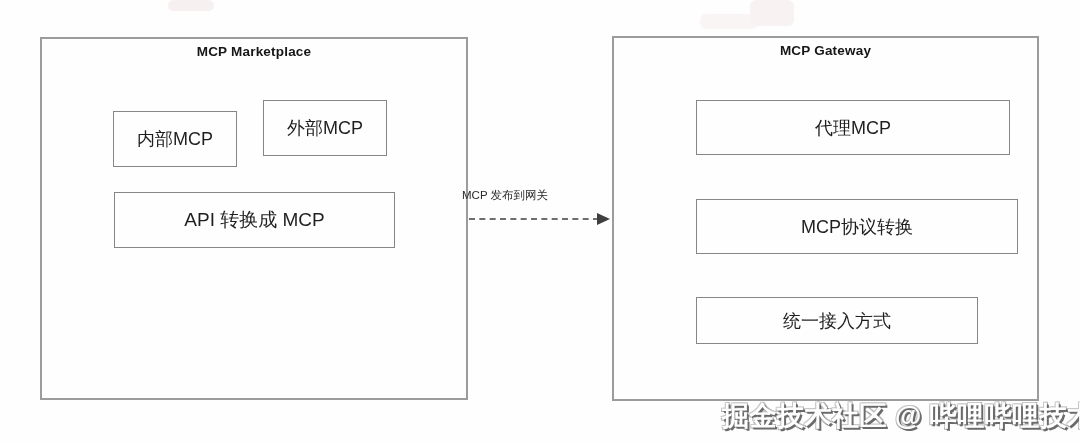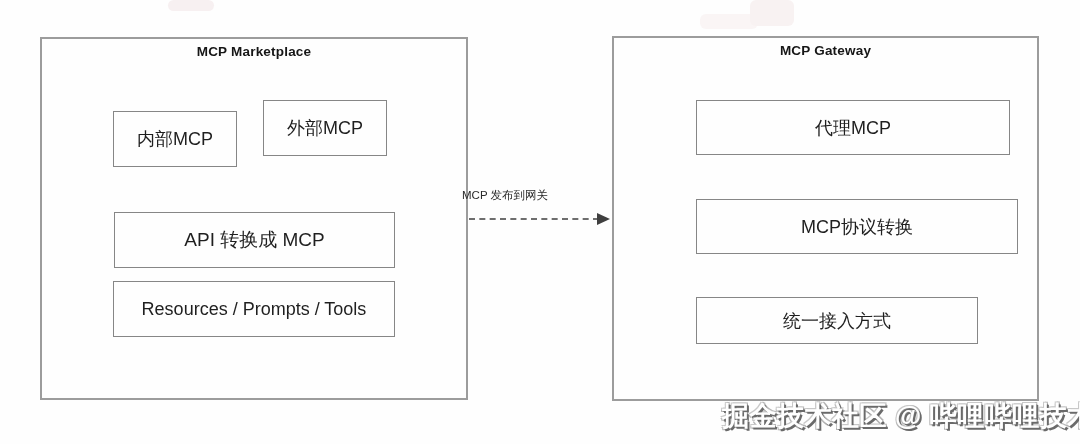--- a/index.html
+++ b/index.html
@@ -38,21 +38,21 @@
     border: 1.5px solid #868686;
     background: #fefefe;
     box-sizing: border-box;
     display: flex;
     align-items: center;
     justify-content: center;
     font-size: 18px;
     color: #1f1f1f;
     white-space: nowrap;
   }
-  .node.wide { font-size: 19px; margin-top: 20px; }
+  .node.wide { font-size: 19px; }
   
   .n-internal  { left: 113px; top: 100px; width: 124px; height: 56px; margin-top: 11px; }
   .n-external  { left: 263px; top: 100px; width: 124px; height: 56px; }
   .n-api       { left: 114px; top: 192px; width: 281px; height: 56px; }
   .n-resources { left: 113px; top: 281px; width: 282px; height: 56px; }
   
   .n-proxy     { left: 696px; top: 100px; width: 314px; height: 55px; }
   .n-protocol  { left: 696px; top: 199px; width: 322px; height: 55px; }
   .n-unified   { left: 696px; top: 297px; width: 282px; height: 47px; }
 
@@ -128,23 +128,20 @@
   </div>
 
   <div class="node n-external">
     <span>外部MCP</span>
   </div>
 
   <div class="node n-api wide">
     <span>API 转换成 MCP</span>
   </div>
 
-  <div class="node n-resources">
-    <span>Resources / Prompts / Tools</span>
-  </div>
 
   <div class="arrow-label">MCP 发布到网关</div>
   <div class="arrow-line"></div>
   <div class="arrow-head"></div>
 
   <div class="panel" style="left:612px; top:36px; width:427px; height:365px;">
     <div class="panel-title">MCP Gateway</div>
   </div>
 
   <div class="node n-proxy">

